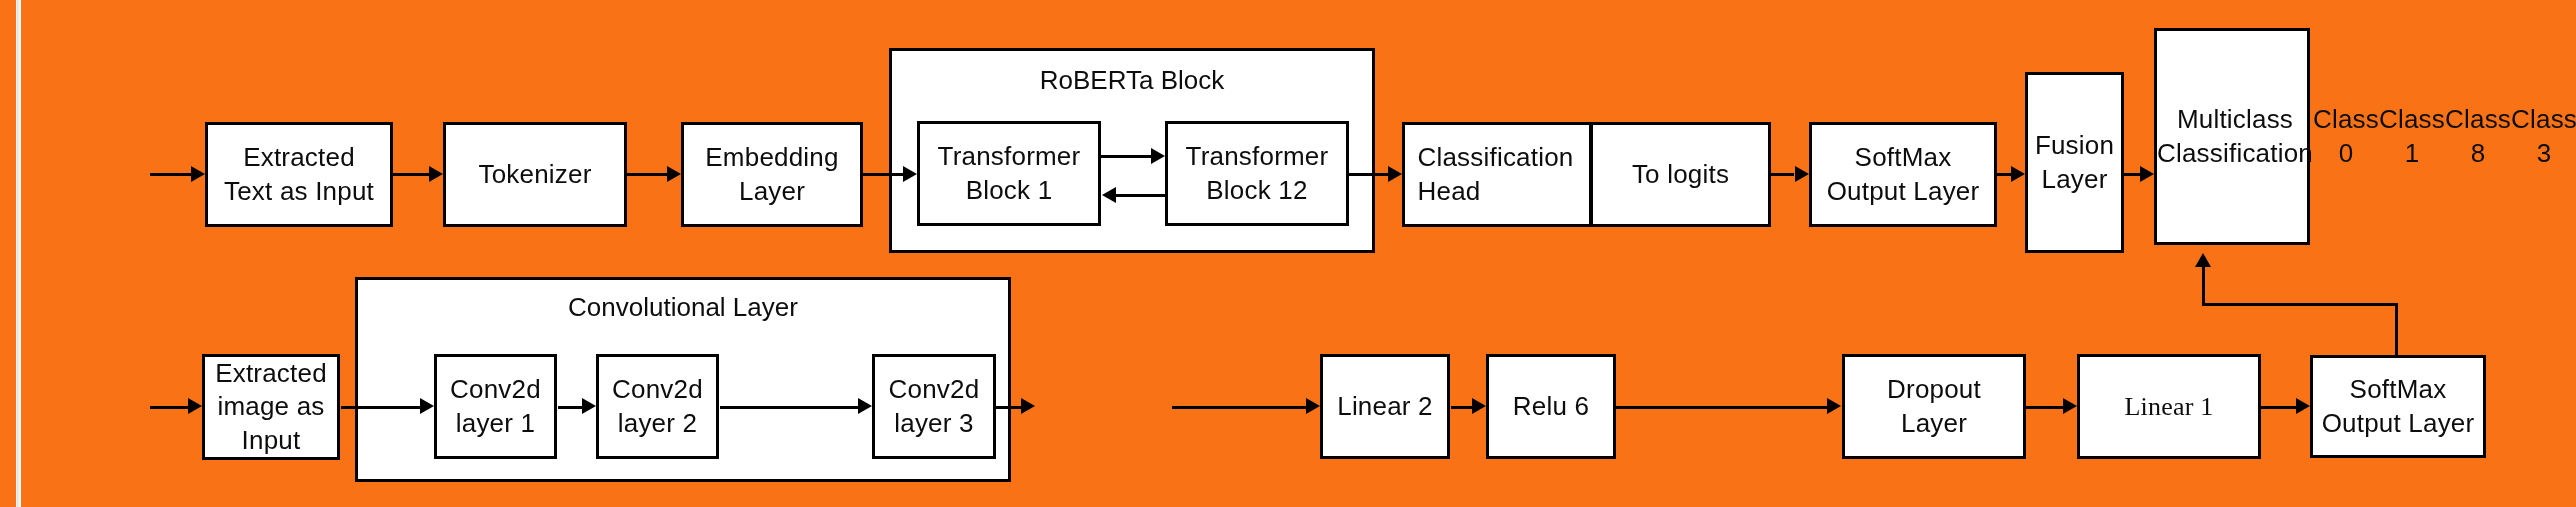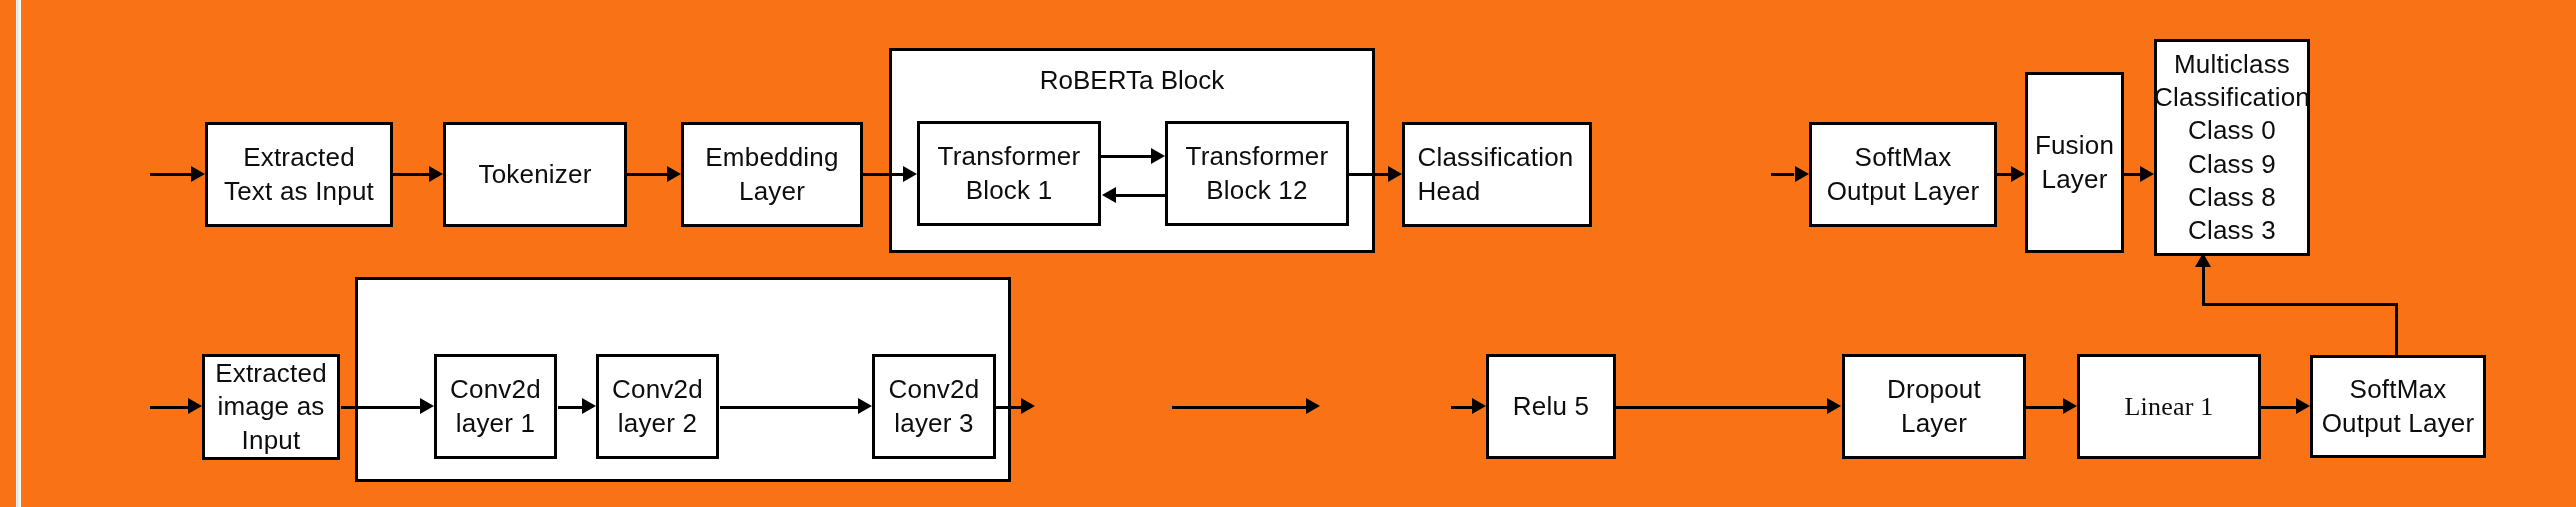--- a/index.html
+++ b/index.html
@@ -75,71 +75,74 @@
 <body>
 
 <div id="canvas">
 
   <div class="page-edge"></div>
 
   <div class="group" style="left:889px;top:48px;width:486px;height:205px;"></div>
   <div class="group-label" style="left:889px;top:64px;width:486px;">RoBERTa Block</div>
 
   <div class="group" style="left:355px;top:277px;width:656px;height:205px;"></div>
+  <div class="group-label" style="left:355px;top:291px;width:656px;">Convolutional Layer</div>
 
 
   <div class="node" style="left:205px;top:122px;width:188px;height:105px;">Extracted
 Text as Input</div>
 
   <div class="node" style="left:443px;top:122px;width:184px;height:105px;">Tokenizer</div>
 
   <div class="node" style="left:681px;top:122px;width:182px;height:105px;">Embedding
 Layer</div>
 
   <div class="node" style="left:917px;top:121px;width:184px;height:105px;">Transformer
 Block 1</div>
 
   <div class="node" style="left:1165px;top:121px;width:184px;height:105px;">Transformer
 Block 12</div>
 
   <div class="node left-align" style="left:1402px;top:122px;width:190px;height:105px;">Classification
 Head</div>
 
+  <div class="node" style="left:1590px;top:122px;width:181px;height:105px;">To logits</div>
 
   <div class="node" style="left:1809px;top:122px;width:188px;height:105px;">SoftMax
 Output Layer</div>
 
   <div class="node" style="left:2025px;top:72px;width:99px;height:181px;">Fusion
 Layer</div>
 
-  <div class="node" style="left:2154px;top:39px;width:156px;height:217px;flex-direction:column;">
+  <div class="node" style="left:2154px;top:28px;width:156px;height:217px;flex-direction:row;justify-content:space-between;">
     <span style="white-space:pre-line;display:block;">Multiclass
 Classification</span>
     <span class="cls-list">Class 0</span>
-    <span class="cls-list">Class 9</span>
+    <span class="cls-list">Class 1</span>
     <span class="cls-list">Class 8</span>
     <span class="cls-list">Class 3</span>
   </div>
 
   <div class="node" style="left:202px;top:354px;width:138px;height:106px;">Extracted
 image as
 Input</div>
 
   <div class="node" style="left:434px;top:354px;width:123px;height:105px;">Conv2d
 layer 1</div>
 
   <div class="node" style="left:596px;top:354px;width:123px;height:105px;">Conv2d
 layer  2</div>
 
   <div class="node" style="left:872px;top:354px;width:124px;height:105px;">Conv2d
 layer  3</div>
 
 
-
-  <div class="node" style="left:1486px;top:354px;width:130px;height:105px;">Relu 5</div>
+  <div class="node" style="left:1320px;top:354px;width:130px;height:105px;">Linear 2</div>
+
+  <div class="node" style="left:1486px;top:354px;width:130px;height:105px;">Relu 6</div>
 
   <div class="node" style="left:1842px;top:354px;width:184px;height:105px;">Dropout
 Layer</div>
 
   <div class="node" style="left:2077px;top:354px;width:184px;height:105px;font-family:Liberation Serif, serif;">Linear 1</div>
 
   <div class="node" style="left:2310px;top:355px;width:176px;height:103px;">SoftMax
 Output Layer</div>
 
   <div class="hline" style="left:150px;top:173px;width:41px;"></div>

